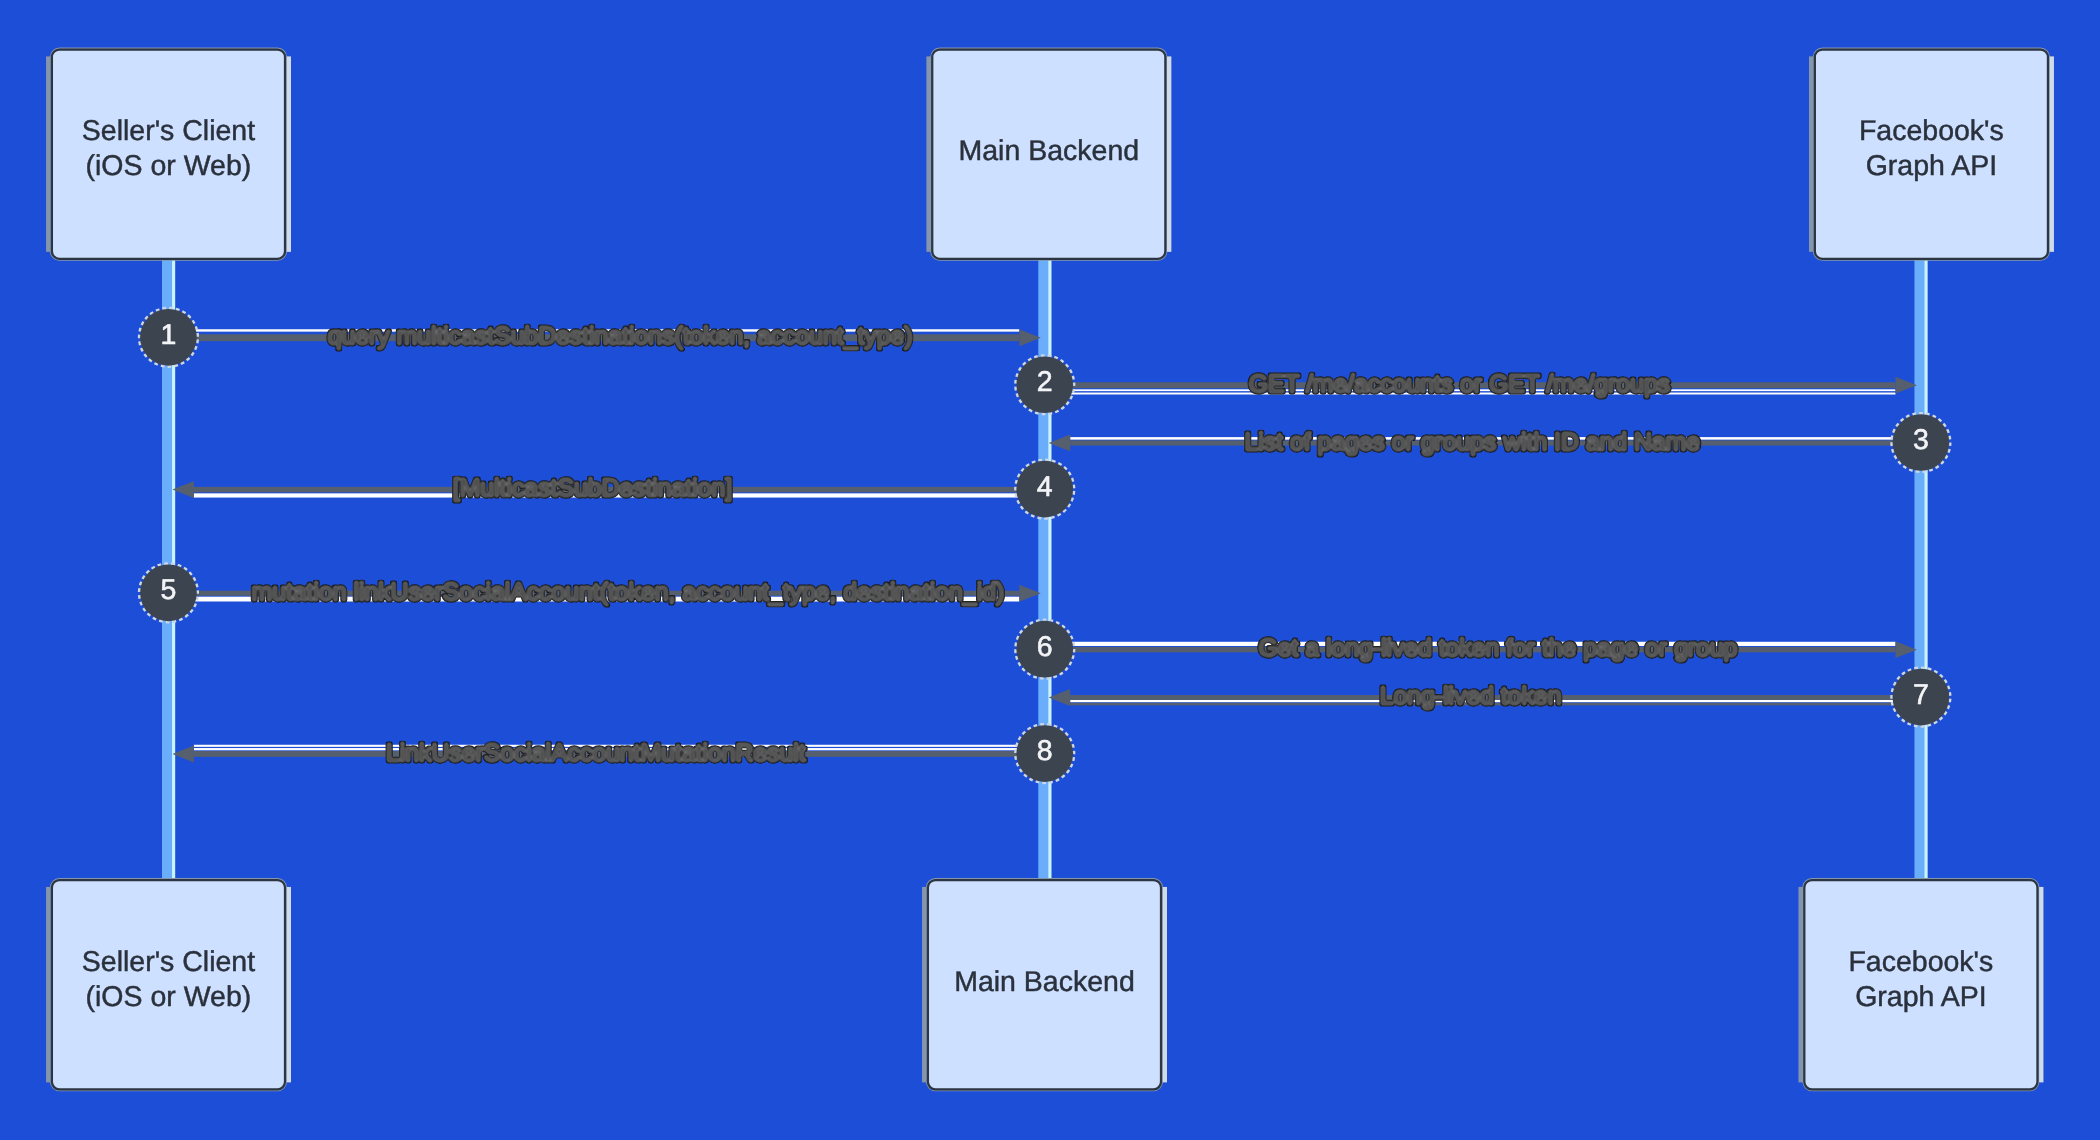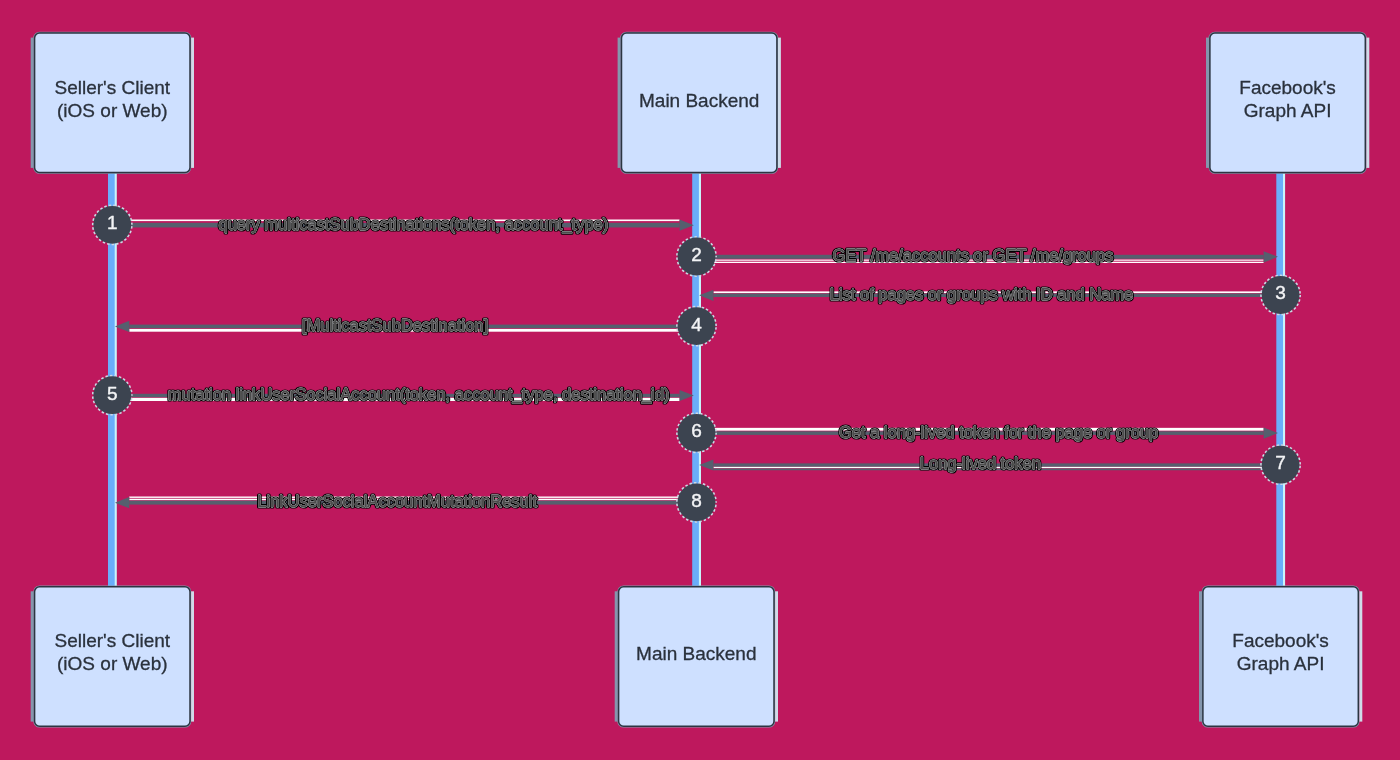--- a/index.html
+++ b/index.html
@@ -1,17 +1,17 @@
 <!DOCTYPE html>
 <html><head>
 <meta charset="utf-8">
 <title>Sequence Diagram - Facebook Page/Group linking flow</title>
 <style>
   html,body{margin:0;padding:0;background:#000;}
-  #page{position:relative;width:1400px;height:760px;background:#be185d;overflow:hidden;opacity:0.999;}
+  #page{position:relative;width:1400px;height:760px;background:#1d4ed8;overflow:hidden;opacity:0.999;}
   svg{display:block;}
   .actor-label{font-family:"Liberation Sans",sans-serif;font-size:19px;fill:#2a313c;
                text-anchor:middle;stroke:#2a313c;stroke-width:0.3px;}
   .msg-label-knock{font-family:"Liberation Sans",sans-serif;font-size:16.5px;fill:#000000;
                text-anchor:middle;paint-order:stroke fill;stroke:#000000;stroke-width:3.2px;stroke-linejoin:round;}
   .msg-label{font-family:"Liberation Sans",sans-serif;font-size:16.5px;fill:#4f4f4f;
                text-anchor:middle;paint-order:stroke fill;stroke:#f7f9ff;stroke-width:0.95px;stroke-linejoin:round;}
   .msg-label-core{font-family:"Liberation Sans",sans-serif;font-size:16.5px;fill:#4d4d4d;
                text-anchor:middle;stroke:#4d4d4d;stroke-width:0.6px;stroke-linejoin:round;}
   .seq-num{font-family:"Liberation Sans",sans-serif;font-size:19px;fill:#f3f4f6;text-anchor:middle;

